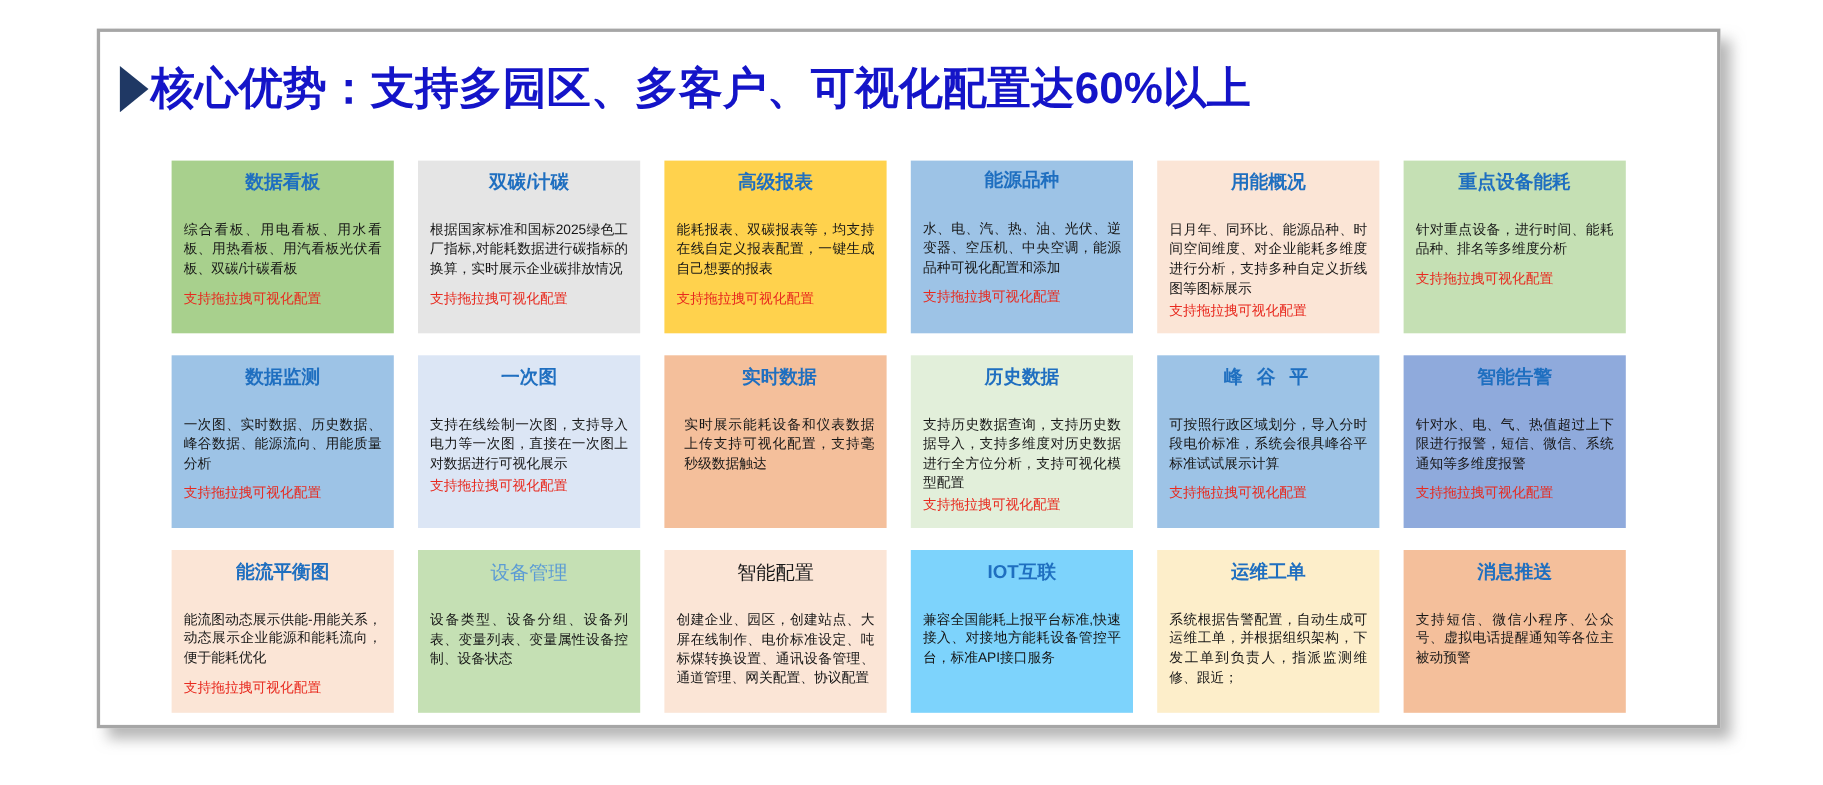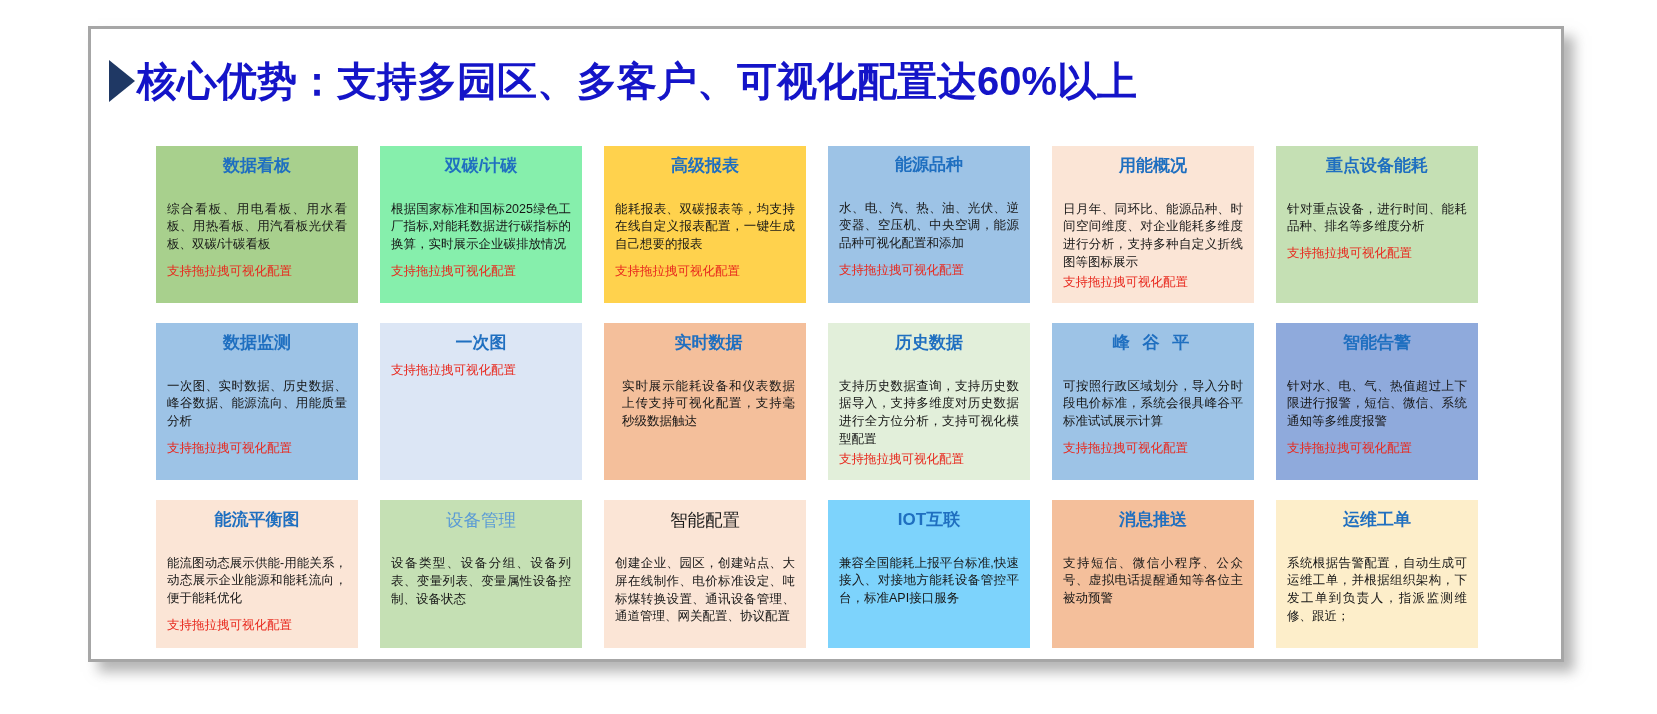--- a/index.html
+++ b/index.html
@@ -125,21 +125,21 @@
   </div>
 
   <div id="card-grid">
 
     <div class="card-row row-1">
       <div class="card" style="background: rgb(168, 208, 141);">
         <div class="card-title" style="color: rgb(31, 111, 192);">数据看板</div>
         <div class="card-desc">综合看板、用电看板、用水看板、用热看板、用汽看板光伏看板、双碳/计碳看板</div>
         <div class="card-note" style="color: rgb(232, 41, 30);">支持拖拉拽可视化配置</div>
       </div>
-      <div class="card" style="background: #86efac;">
+      <div class="card" style="background: #e5e5e5;">
         <div class="card-title" style="color: rgb(31, 111, 192);">双碳/计碳</div>
         <div class="card-desc">根据国家标准和国标2025绿色工厂指标,对能耗数据进行碳指标的换算，实时展示企业碳排放情况</div>
         <div class="card-note" style="color: rgb(232, 41, 30);">支持拖拉拽可视化配置</div>
       </div>
       <div class="card" style="background: rgb(255, 210, 77);">
         <div class="card-title" style="color: rgb(31, 111, 192);">高级报表</div>
         <div class="card-desc">能耗报表、双碳报表等，均支持在线自定义报表配置，一键生成自己想要的报表</div>
         <div class="card-note" style="color: rgb(232, 41, 30);">支持拖拉拽可视化配置</div>
       </div>
       <div class="card" style="background: rgb(157, 195, 230); font-family: Liberation Mono, monospace;">
@@ -160,20 +160,21 @@
     </div>
 
     <div class="card-row row-2">
       <div class="card" style="background: rgb(157, 195, 230);">
         <div class="card-title" style="color: rgb(31, 111, 192);">数据监测</div>
         <div class="card-desc">一次图、实时数据、历史数据、峰谷数据、能源流向、用能质量分析</div>
         <div class="card-note" style="color: rgb(232, 41, 30);">支持拖拉拽可视化配置</div>
       </div>
       <div class="card" style="background: rgb(220, 230, 245);">
         <div class="card-title" style="color: rgb(31, 111, 192);">一次图</div>
+        <div class="card-desc">支持在线绘制一次图，支持导入电力等一次图，直接在一次图上对数据进行可视化展示</div>
         <div class="card-note tight" style="color: rgb(232, 41, 30);">支持拖拉拽可视化配置</div>
       </div>
       <div class="card" style="background: rgb(244, 191, 155); padding-left: 18px;">
         <div class="card-title" style="color: rgb(31, 111, 192);">实时数据</div>
         <div class="card-desc">实时展示能耗设备和仪表数据上传支持可视化配置，支持毫秒级数据触达</div>
         <div class="card-note" style="color: rgb(232, 41, 30);"></div>
       </div>
       <div class="card" style="background: rgb(226, 239, 218);">
         <div class="card-title" style="color: rgb(31, 111, 192);">历史数据</div>
         <div class="card-desc">支持历史数据查询，支持历史数据导入，支持多维度对历史数据进行全方位分析，支持可视化模型配置</div>
@@ -205,26 +206,26 @@
       <div class="card" style="background: rgb(251, 229, 214);">
         <div class="card-title dark" style="color: rgb(26, 26, 26);">智能配置</div>
         <div class="card-desc">创建企业、园区，创建站点、大屏在线制作、电价标准设定、吨标煤转换设置、通讯设备管理、通道管理、网关配置、协议配置</div>
         <div class="card-note" style="color: rgb(232, 41, 30);"></div>
       </div>
       <div class="card" style="background: #7dd3fc;">
         <div class="card-title" style="color: rgb(31, 111, 192);">IOT互联</div>
         <div class="card-desc">兼容全国能耗上报平台标准,快速接入、对接地方能耗设备管控平台，标准API接口服务</div>
         <div class="card-note" style="color: rgb(232, 41, 30);"></div>
       </div>
+      <div class="card" style="background: rgb(253, 238, 202);">
+        <div class="card-title" style="color: rgb(31, 111, 192);">运维工单</div>
+        <div class="card-desc">系统根据告警配置，自动生成可运维工单，并根据组织架构，下发工单到负责人，指派监测维修、跟近；</div>
+        <div class="card-note" style="color: rgb(232, 41, 30);"></div>
+      </div>
       <div class="card" style="background: rgb(244, 191, 155);">
         <div class="card-title" style="color: rgb(31, 111, 192);">消息推送</div>
         <div class="card-desc">支持短信、微信小程序、公众号、虚拟电话提醒通知等各位主被动预警</div>
         <div class="card-note" style="color: rgb(232, 41, 30);"></div>
       </div>
-      <div class="card" style="background: rgb(253, 238, 202);">
-        <div class="card-title" style="color: rgb(31, 111, 192);">运维工单</div>
-        <div class="card-desc">系统根据告警配置，自动生成可运维工单，并根据组织架构，下发工单到负责人，指派监测维修、跟近；</div>
-        <div class="card-note" style="color: rgb(232, 41, 30);"></div>
-      </div>
     </div>
 
   </div>
 </div>
 
 </body></html>

